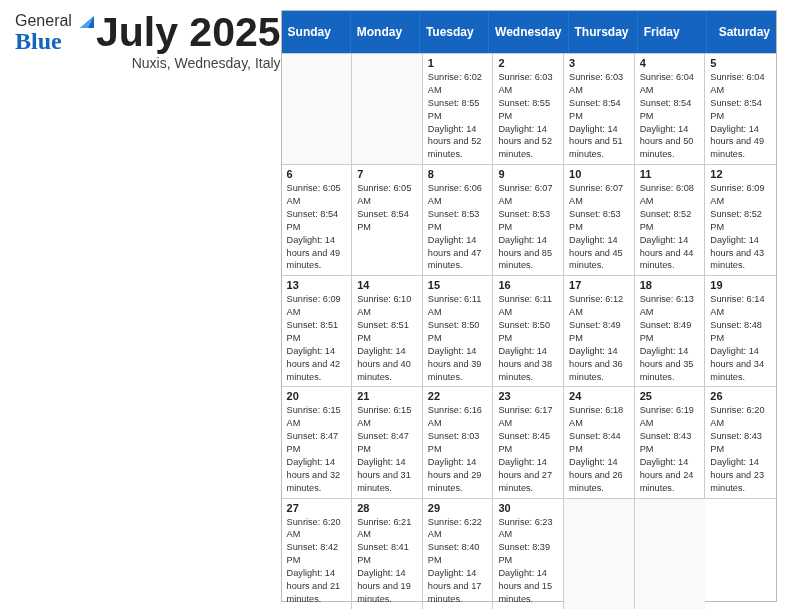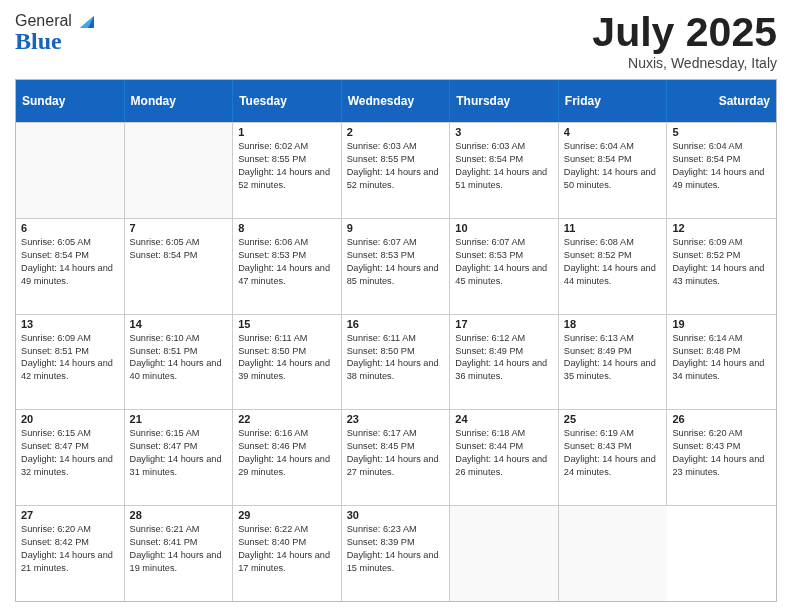--- a/index.html
+++ b/index.html
@@ -8,21 +8,20 @@
       height: 612px;
       font-family: Arial, sans-serif;
       background: #fff;
       overflow: hidden;
     }
     .page {
       width: 792px;
       height: 612px;
       padding: 10px 15px;
       display: flex;
-      flex-direction: column;
     }
     .header {
       display: flex;
       justify-content: space-between;
       align-items: flex-start;
       margin-bottom: 8px;
     }
     .logo {
       display: flex;
       align-items: center;
@@ -263,21 +262,21 @@
           </div>
           <div class="cal-cell">
             <div class="day-num">21</div>
         <div class="cell-line">Sunrise: 6:15 AM</div>
         <div class="cell-line">Sunset: 8:47 PM</div>
         <div class="cell-line">Daylight: 14 hours and 31 minutes.</div>
           </div>
           <div class="cal-cell">
             <div class="day-num">22</div>
         <div class="cell-line">Sunrise: 6:16 AM</div>
-        <div class="cell-line">Sunset: 8:46 PM</div>
+        <div class="cell-line">Sunset: 8:03 PM</div>
         <div class="cell-line">Daylight: 14 hours and 29 minutes.</div>
           </div>
           <div class="cal-cell">
             <div class="day-num">23</div>
         <div class="cell-line">Sunrise: 6:17 AM</div>
         <div class="cell-line">Sunset: 8:45 PM</div>
         <div class="cell-line">Daylight: 14 hours and 27 minutes.</div>
           </div>
           <div class="cal-cell">
             <div class="day-num">24</div>

